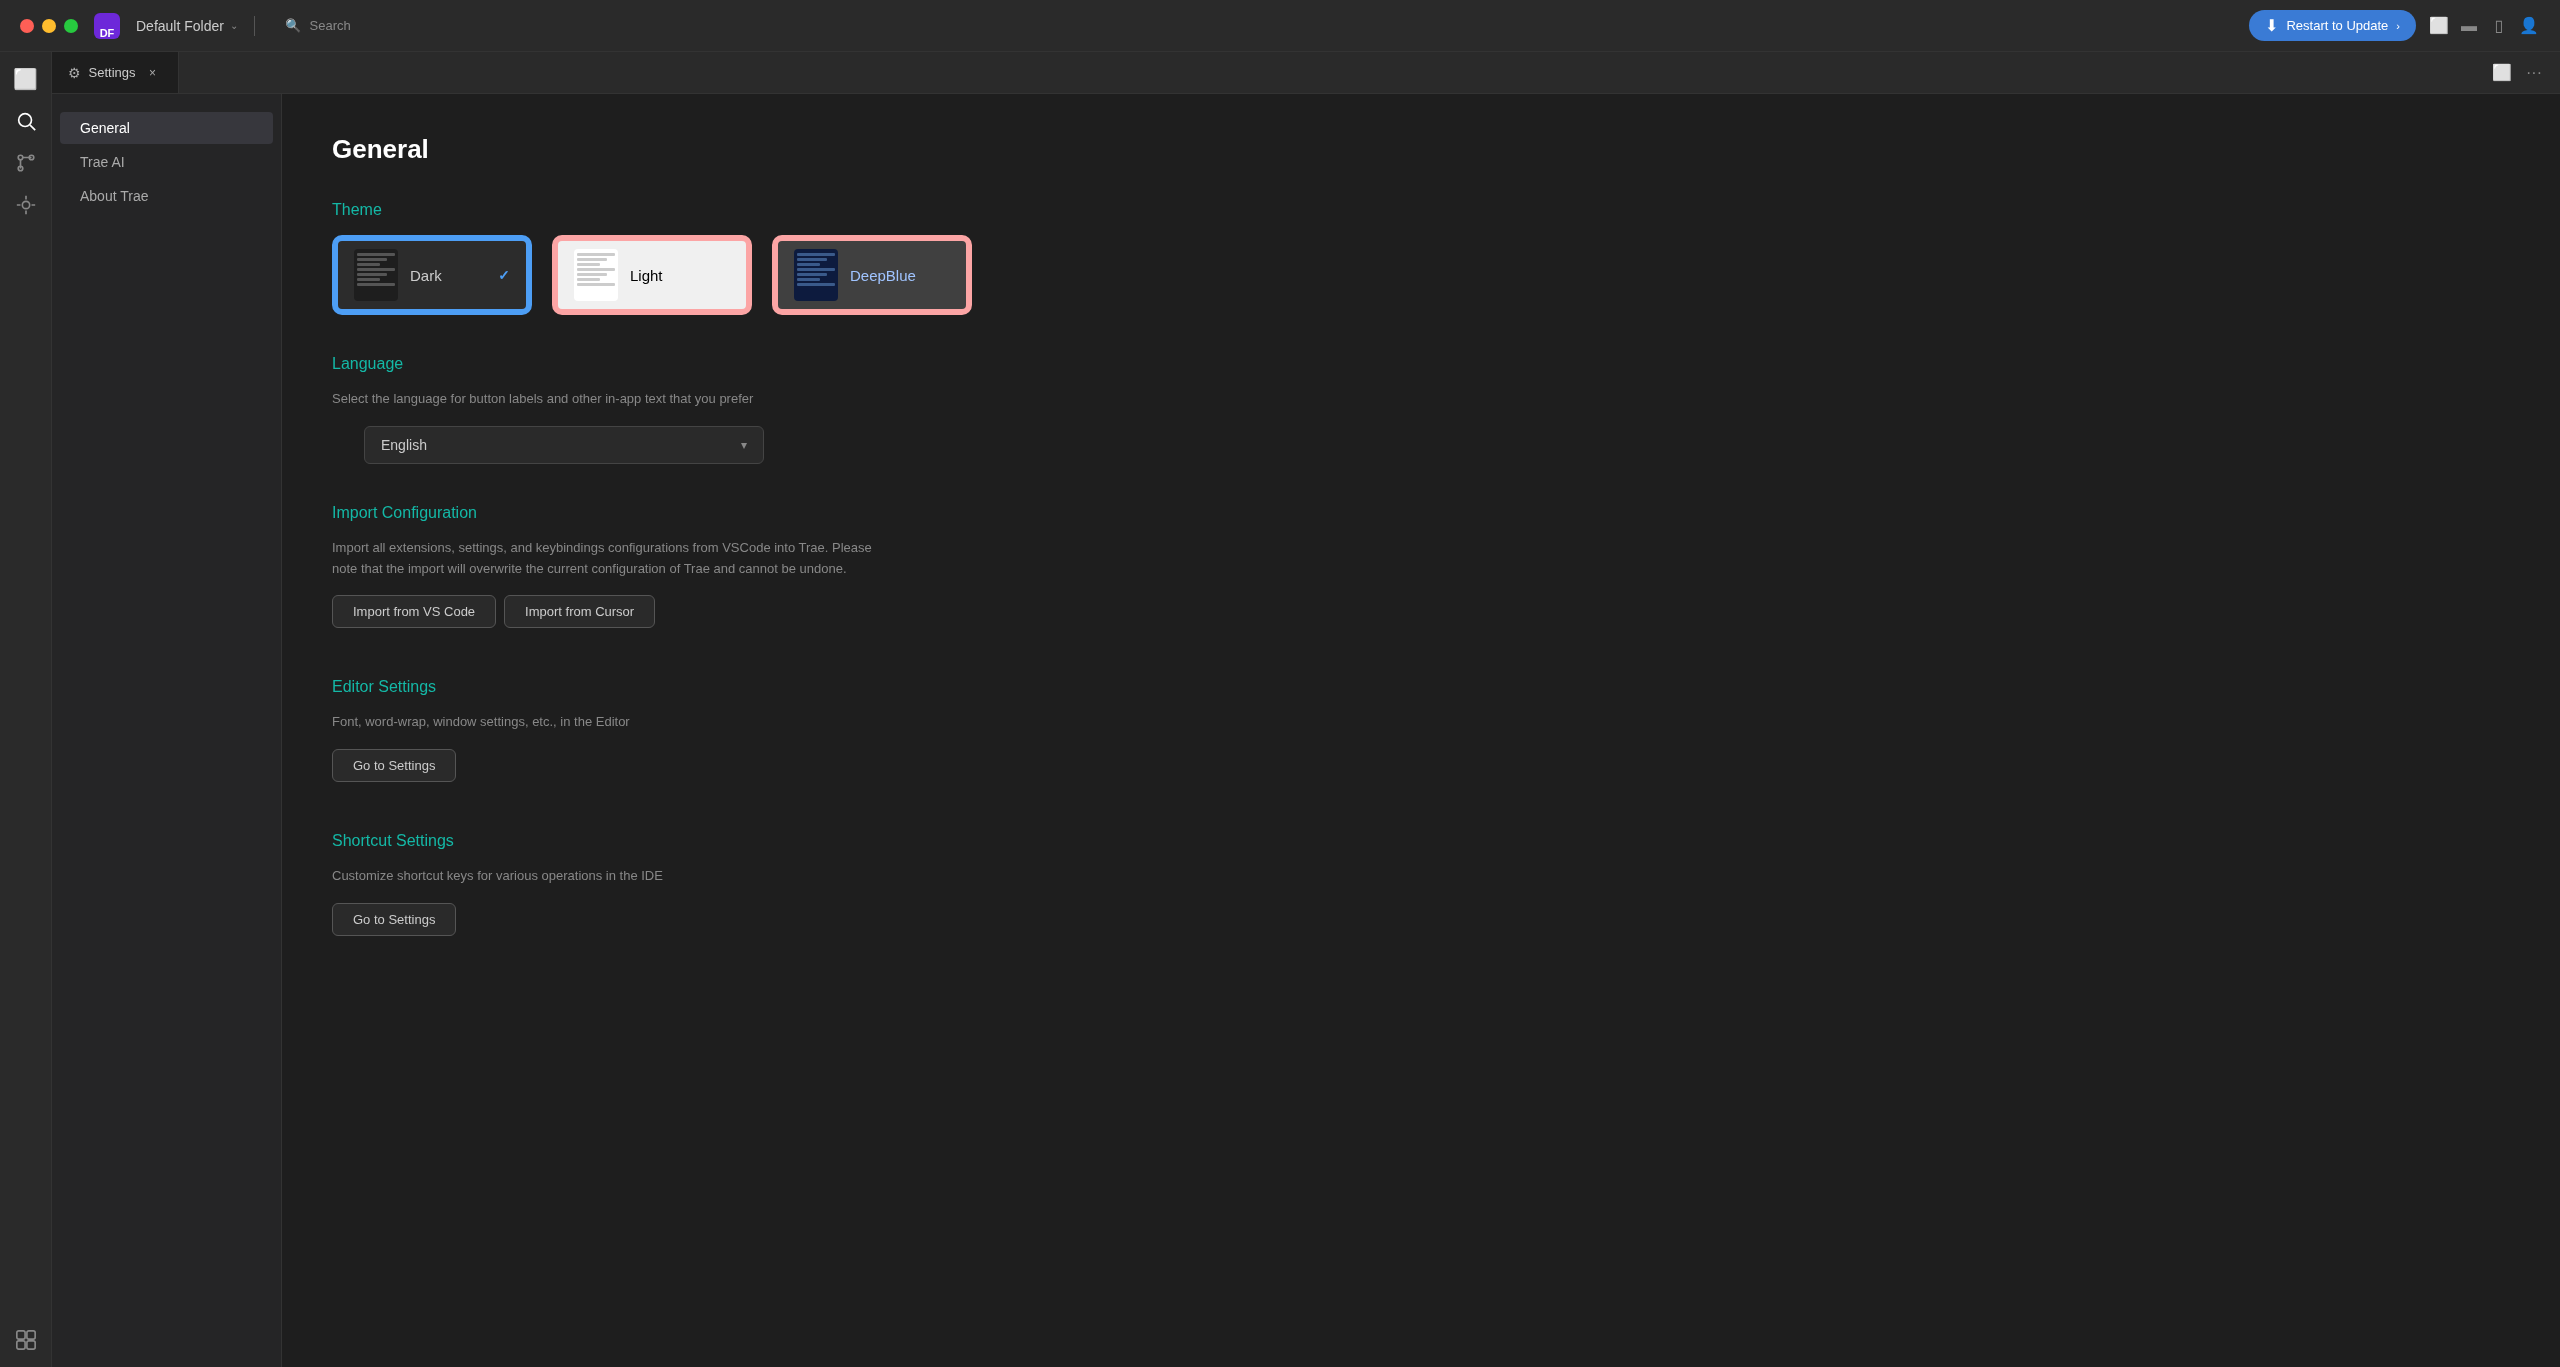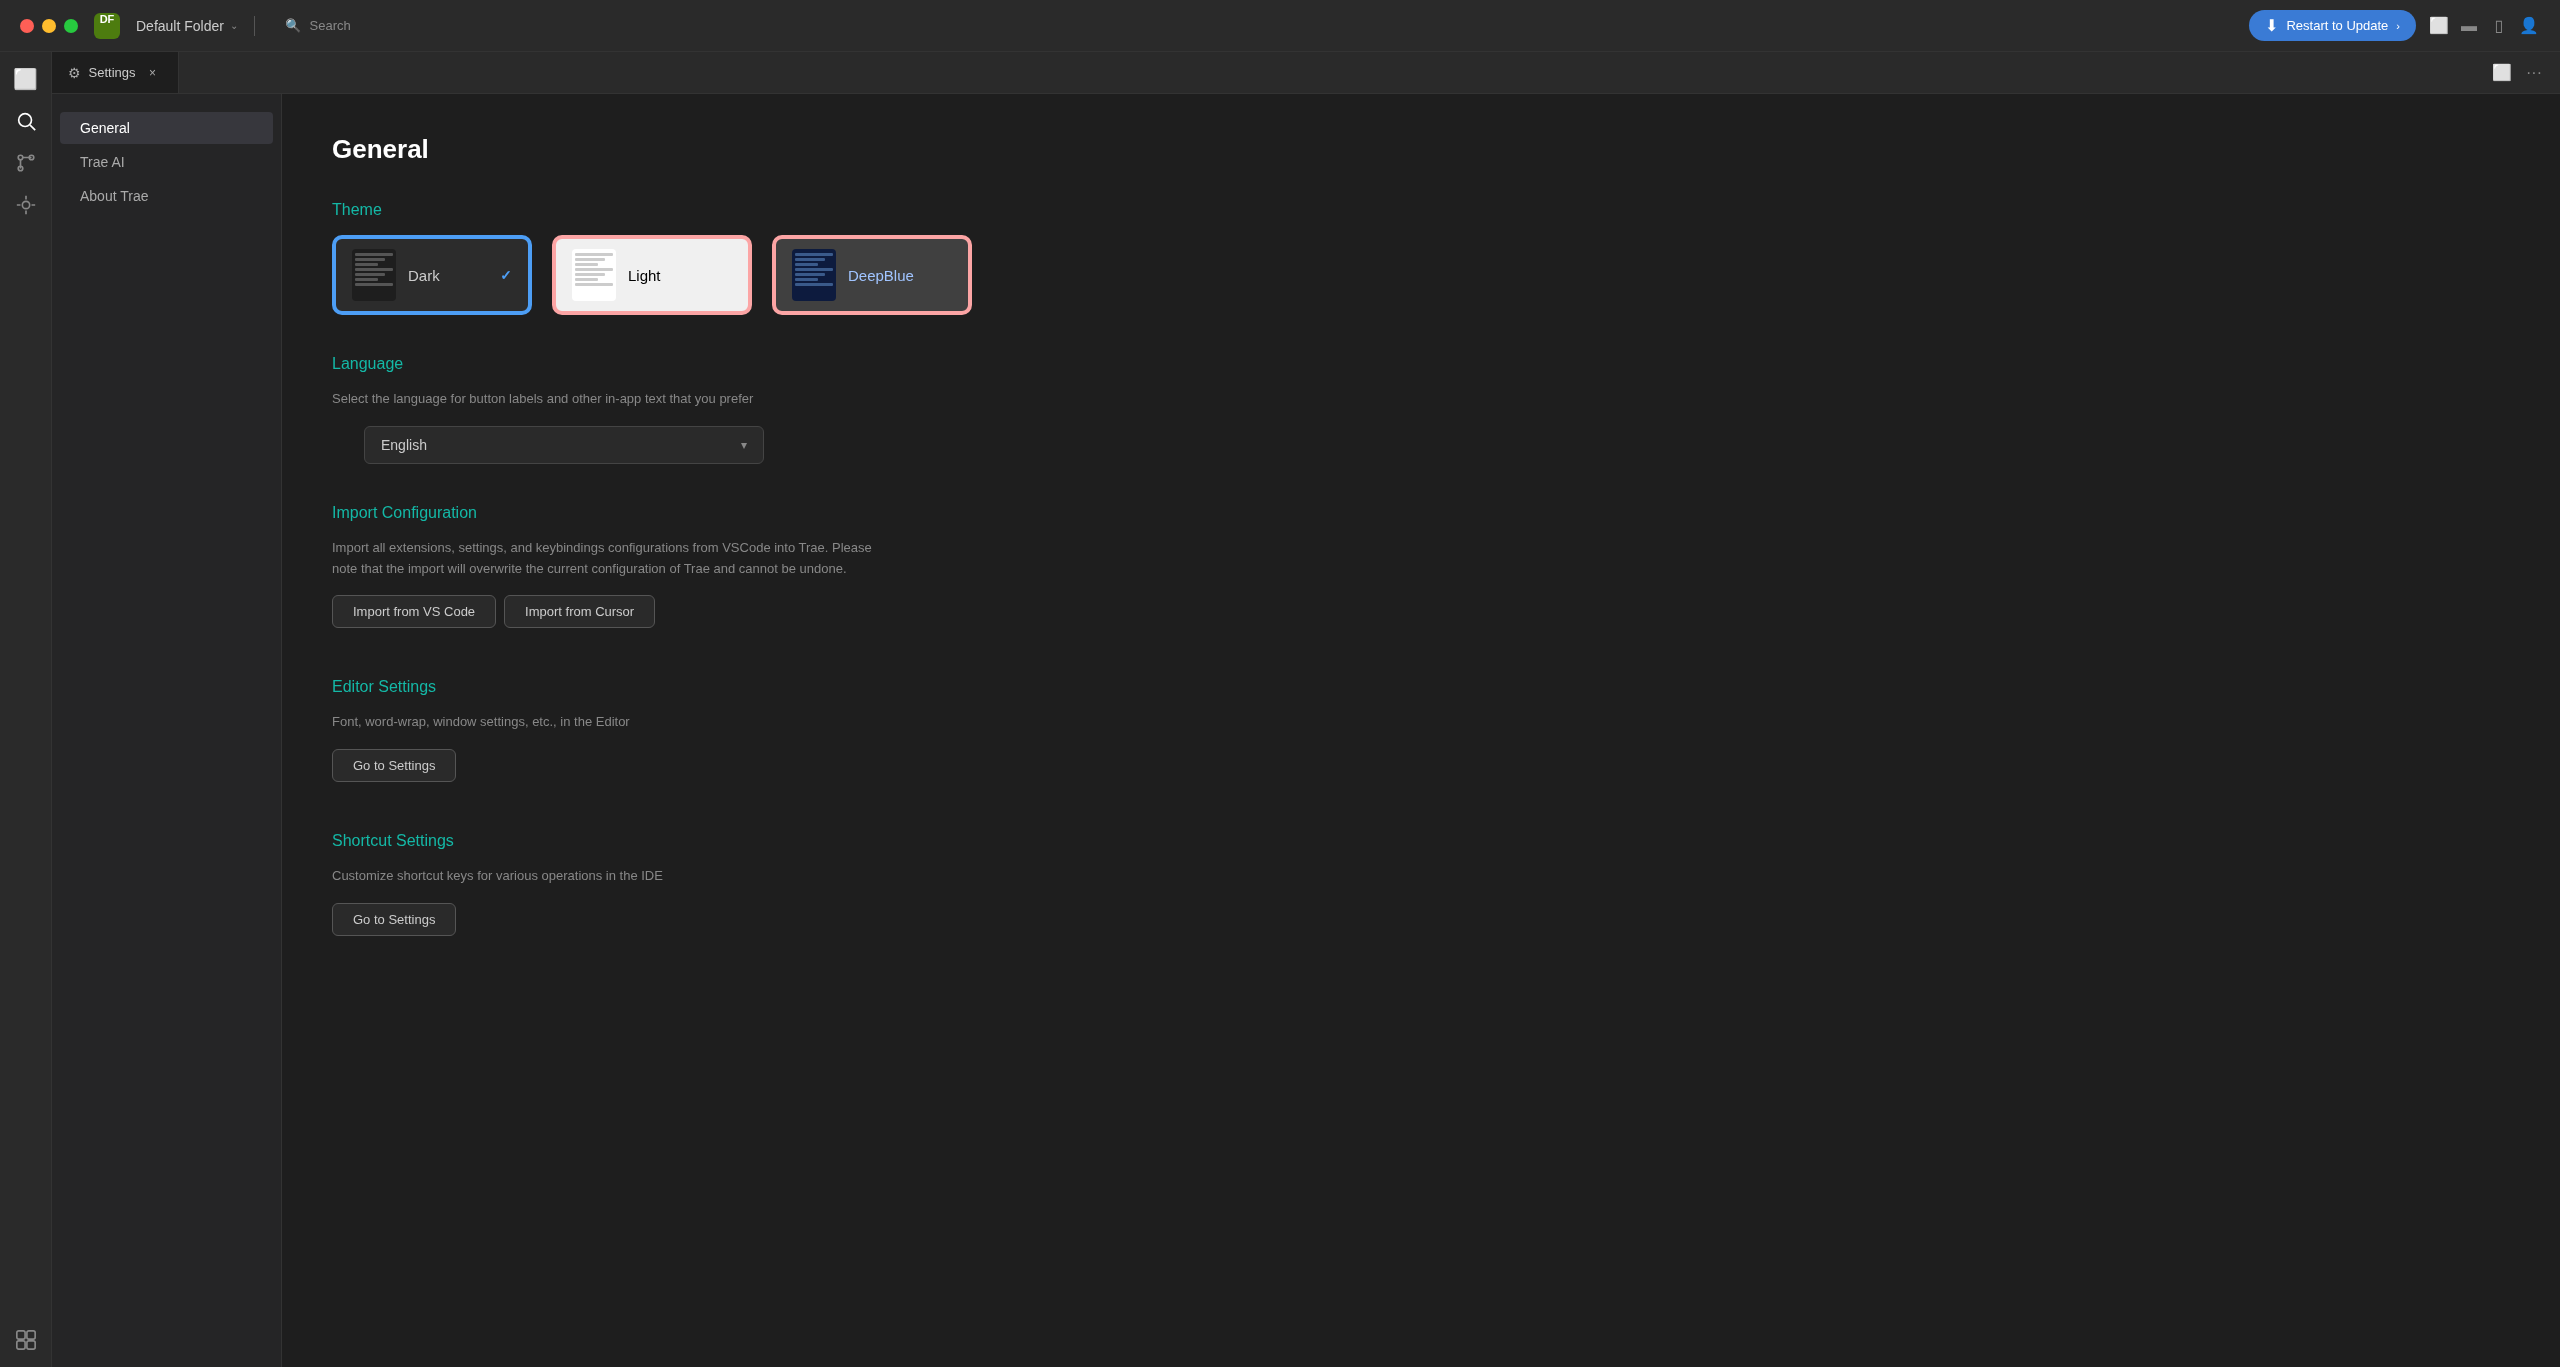--- a/index.html
+++ b/index.html
@@ -38,24 +38,24 @@
       height: 14px;
       border-radius: 50%;
     }
     .tl-red { background: #ff5f56; }
     .tl-yellow { background: #ffbd2e; }
     .tl-green { background: #27c93f; }
 
     .app-icon {
       width: 26px;
       height: 26px;
-      background: #4d7c0f;
+      background: #6d28d9;
       border-radius: 6px;
       display: flex;
-      align-items: flex-start;
+      align-items: flex-end;
       justify-content: center;
       font-size: 11px;
       font-weight: 700;
       color: white;
     }
     .app-name {
       font-size: 14px;
       color: #cccccc;
       font-weight: 500;
       display: flex;
@@ -282,21 +282,21 @@
     
     .theme-cards {
       display: flex;
       gap: 20px;
       margin-bottom: 40px;
     }
     .theme-card {
       width: 200px;
       height: 80px;
       border-radius: 10px;
-      border: 4px solid #fca5a5;
+      border: 6px solid #fca5a5;
       cursor: pointer;
       display: flex;
       align-items: center;
       padding: 0 16px;
       gap: 12px;
       position: relative;
       overflow: hidden;
     }
     .theme-card.selected {
       border-color: #4d9ef5;

